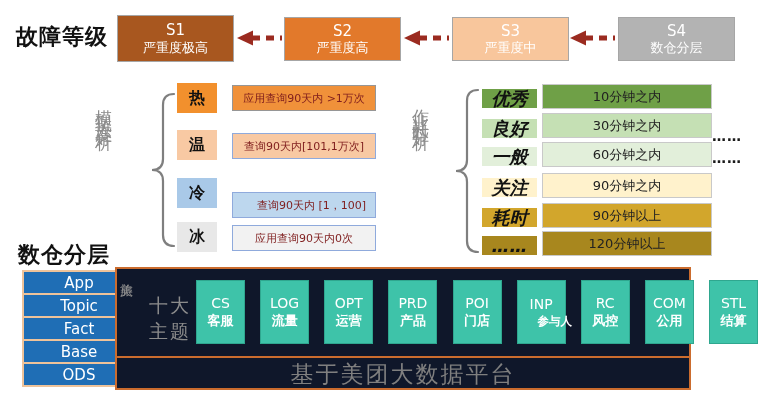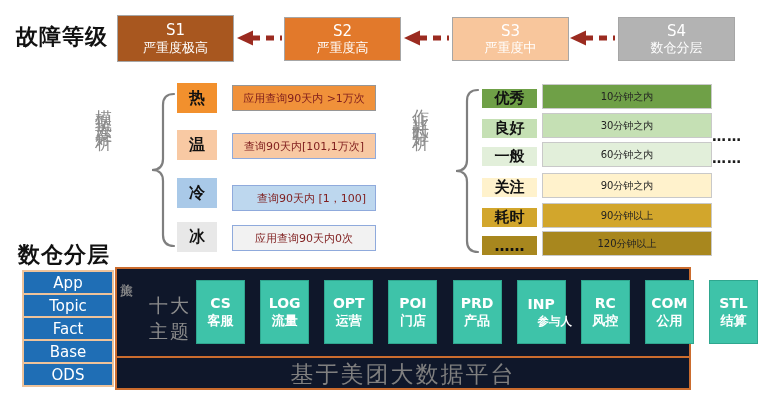--- a/index.html
+++ b/index.html
@@ -31,56 +31,56 @@
   
   .heat-label{position:absolute;left:177px;width:40px;height:30px;display:flex;align-items:center;
               justify-content:center;font-size:16px;font-weight:bold;color:#111;}
   .heat-desc{position:absolute;left:219px;width:144px;height:26px;display:flex;align-items:center;
              justify-content:center;font-size:11px;color:#7f1d1d;box-sizing:border-box;margin-left:13px;}
   .hl-0{top:83px;background:#f2902d;}
   .hd-0{top:85px;background:#f0913a;border:1px solid #969696;}
   .hl-1{top:130px;background:#f8c9a3;}
   .hd-1{top:133px;background:#f8c9a3;border:1px solid #8faadc;}
   .hl-2{top:178px;background:#a9c9e8;}
-  .hd-2{top:185px;background:#bdd7ee;border:1px solid #8faadc;padding-left:15px;}
+  .hd-2{top:192px;background:#bdd7ee;border:1px solid #8faadc;padding-left:15px;}
   .hl-3{top:222px;background:#e8e8e8;}
   .hd-3{top:225px;background:#f2f2f2;border:1px solid #8faadc;}
 
   
   .job-label{position:absolute;left:482px;width:55px;height:19px;display:flex;align-items:center;
-             justify-content:center;font-size:15px;font-weight:bold;color:#111;}
+             justify-content:center;font-size:18px;font-weight:bold;color:#111;font-style:italic;}
   .job-dur{position:absolute;left:542px;width:170px;height:25px;display:flex;align-items:center;
-           justify-content:center;font-size:10px;color:#222;border:1px solid #c9c9c9;box-sizing:border-box;}
+           justify-content:center;font-size:13px;color:#222;border:1px solid #c9c9c9;box-sizing:border-box;}
   .jl-0{top:89px;background:#6fa047;}  .jd-0{top:84px;background:#6fa047;}
   .jl-1{top:119px;background:#c5e0b4;} .jd-1{top:113px;background:#c5e0b4;}
   .jl-2{top:147px;background:#e2efda;} .jd-2{top:142px;background:#e2efda;}
   .jl-3{top:178px;background:#fff2cc;} .jd-3{top:173px;background:#fff2cc;}
   .jl-4{top:208px;background:#d2a62c;} .jd-4{top:203px;background:#d2a62c;}
   .jl-5{top:236px;background:#a8871e;} .jd-5{top:231px;background:#a8871e;text-align:right;}
   .dots{position:absolute;left:712px;color:#1a1a1a;font-size:14px;font-weight:bold;letter-spacing:1px;}
   .dots-1{top:128px;}
   .dots-2{top:150px;}
 
   
   .layer-box{position:absolute;left:22px;width:88px;height:21px;background:#1f6eb5;color:#fff;
              display:flex;align-items:center;justify-content:center;font-size:15px;
-             border:2px solid #eec39a;box-sizing:content-box;}
+             border:2px solid #eec39a;box-sizing:content-box;padding-left:11px;}
   .ly-0{top:270px;} .ly-1{top:293px;} .ly-2{top:316px;} .ly-3{top:339px;} .ly-4{top:362px;}
 
   
   .panel{position:absolute;left:115px;top:267px;width:576px;height:123px;background:#0f172a;
          border:2px solid #cb6c2e;box-sizing:border-box;}
   .biz-name{position:absolute;left:3px;top:3px;writing-mode:vertical-rl;text-orientation:upright;
             color:#8c8c8c;font-size:13px;line-height:1;letter-spacing:1px;}
   .themes-label{position:absolute;left:26px;top:24px;width:54px;color:#8c8c8c;font-size:19px;
                 text-align:center;line-height:1.35;letter-spacing:2px;}
   .themes-row{position:absolute;left:79px;top:11px;width:562px;display:flex;justify-content:space-between;}
   .theme-box{width:49px;height:64px;background:#3ec3a9;border:1px solid #2fa78f;box-sizing:border-box;
              color:#fff;display:flex;flex-direction:column;align-items:center;justify-content:center;line-height:1.3;}
-  .theme-code{font-size:14px;font-weight:bold;}
+  .theme-code{font-size:14px;font-weight:normal;}
   .theme-name{font-size:13px;font-weight:bold;white-space:nowrap;}
   .panel-divider{position:absolute;left:0;top:87px;width:100%;height:0;border-top:2px solid #cb6c2e;}
   .platform-bar{position:absolute;left:0;top:89px;width:100%;height:32px;display:flex;
                 align-items:center;justify-content:center;color:#7f7f7f;font-size:23px;letter-spacing:2px;}
 </style>
 </head>
 <body>
 
 <div id="stage">
 
@@ -171,28 +171,28 @@
       </div>
       <div class="theme-box">
         <span class="theme-code">LOG</span>
         <span class="theme-name">流量</span>
       </div>
       <div class="theme-box">
         <span class="theme-code">OPT</span>
         <span class="theme-name">运营</span>
       </div>
       <div class="theme-box">
+        <span class="theme-code">PRD</span>
+        <span class="theme-name">产品</span>
+      </div>
+      <div class="theme-box">
         <span class="theme-code">POI</span>
         <span class="theme-name">门店</span>
       </div>
       <div class="theme-box">
-        <span class="theme-code">PRD</span>
-        <span class="theme-name">产品</span>
-      </div>
-      <div class="theme-box">
         <span class="theme-code">INP</span>
         <span class="theme-name" style="font-size:11.5px;margin-left:27px;">参与人</span>
       </div>
       <div class="theme-box">
         <span class="theme-code">RC</span>
         <span class="theme-name">风控</span>
       </div>
       <div class="theme-box">
         <span class="theme-code">COM</span>
         <span class="theme-name">公用</span>

